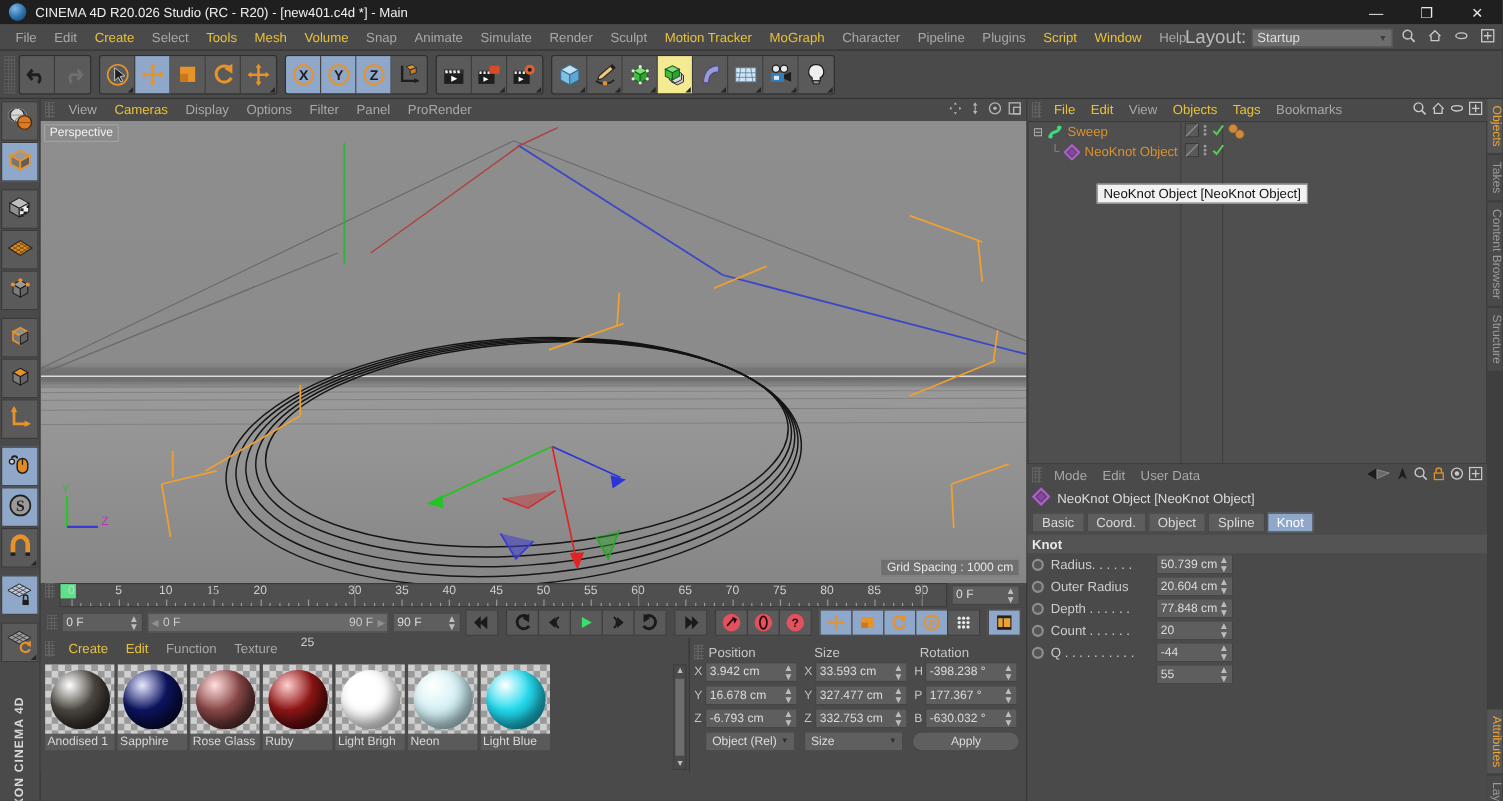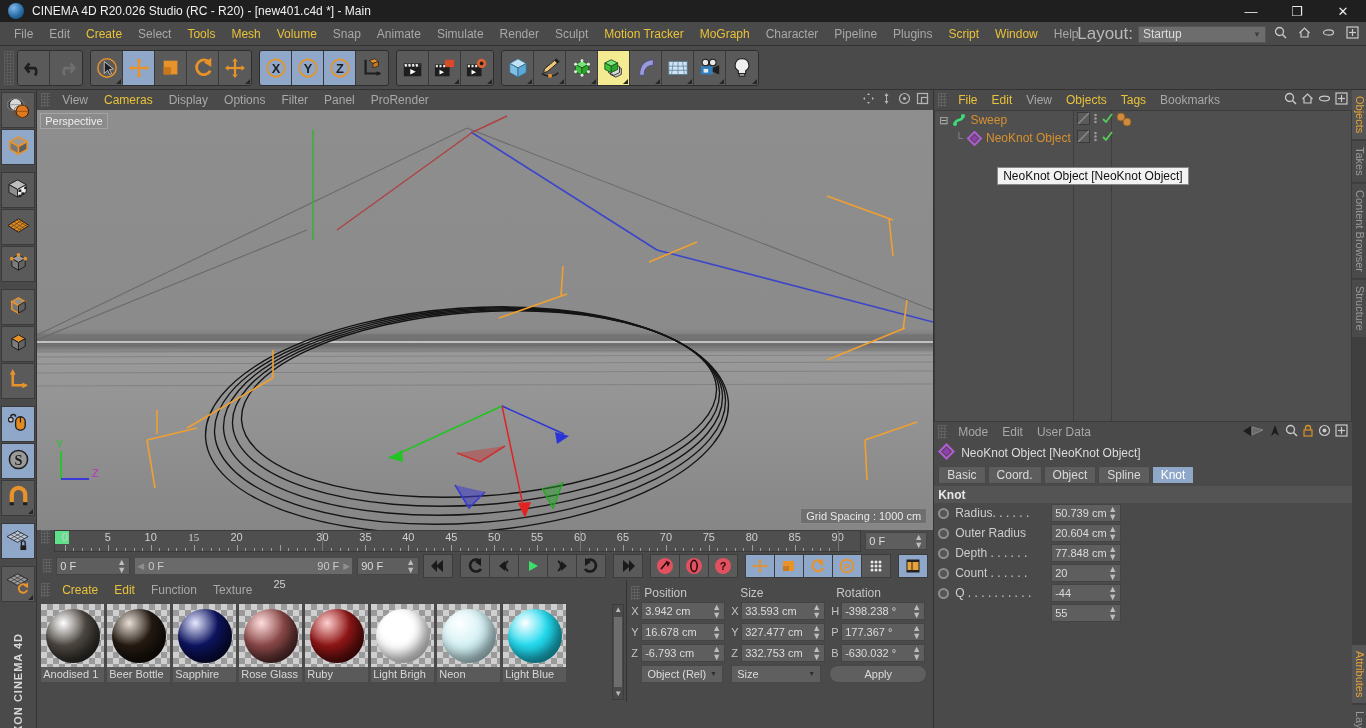--- a/index.html
+++ b/index.html
@@ -1010,26 +1010,20 @@
         <div id="matlist">
           <div id="mat-items" style="display:flex;gap:3px;">
               <div class="mat">
                 <div class="matimg">
                   <div class="matball" style="background:radial-gradient(circle at 32% 26%, #ffffff 0%, #4d4741 42%, #1c1a18 100%);box-shadow:inset -6px -8px 12px rgba(0,0,0,.45);"></div>
                 </div>
                 <div class="matname">Anodised 1</div>
               </div>
               <div class="mat">
                 <div class="matimg">
-                  <div class="matball" style="background:radial-gradient(circle at 32% 26%, #e8e0d8 0%, #241a12 42%, #0a0705 100%);box-shadow:inset -6px -8px 12px rgba(0,0,0,.45);"></div>
-                </div>
-                <div class="matname">Beer Bottle</div>
-              </div>
-              <div class="mat">
-                <div class="matimg">
                   <div class="matball" style="background:radial-gradient(circle at 32% 26%, #e6e8ff 0%, #0d1460 42%, #05061f 100%);box-shadow:inset -6px -8px 12px rgba(0,0,0,.45);"></div>
                 </div>
                 <div class="matname">Sapphire</div>
               </div>
               <div class="mat">
                 <div class="matimg">
                   <div class="matball" style="background:radial-gradient(circle at 32% 26%, #ffdede 0%, #8a4848 42%, #3a1d1d 100%);box-shadow:inset -6px -8px 12px rgba(0,0,0,.45);"></div>
                 </div>
                 <div class="matname">Rose Glass</div>
               </div>

